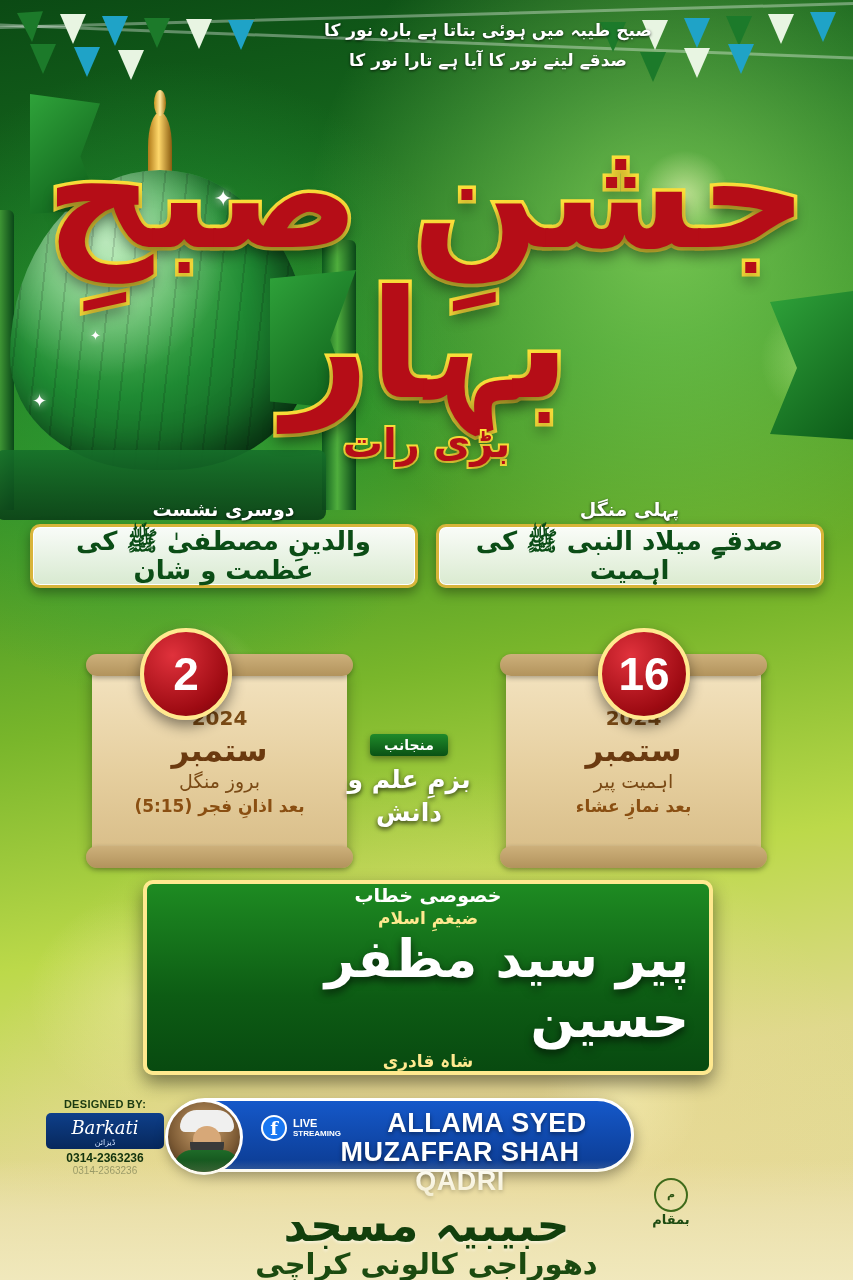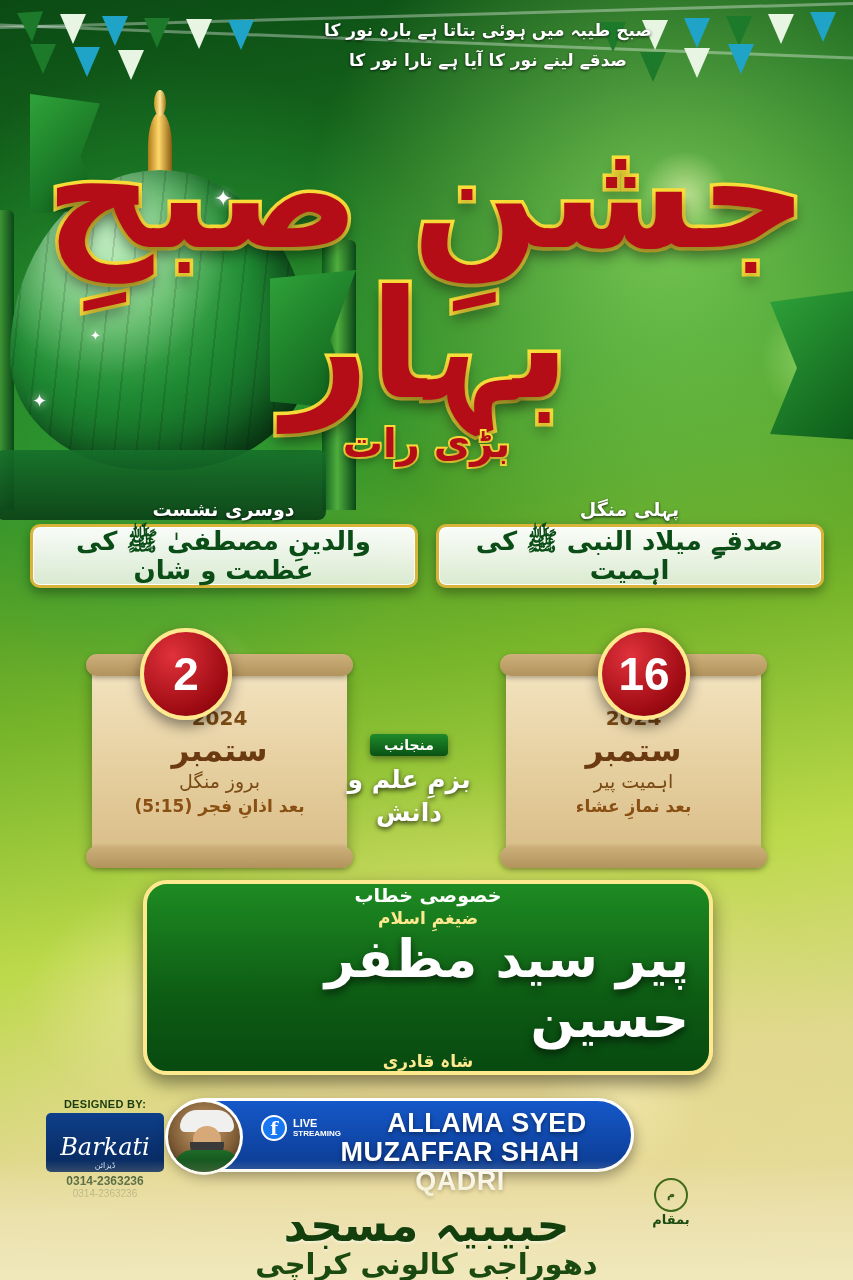--- a/index.html
+++ b/index.html
@@ -182,42 +182,42 @@
   }
   .mid-text {
     margin-top: 8px; font-size: 25px; font-weight: bold; color: #ffffff;
     line-height: 1.3; text-shadow: 0 2px 5px rgba(0,0,0,0.75);
   }
 
   
   .speaker {
     position: absolute; top: 880px; left: 143px; width: 570px; height: 195px;
     background: linear-gradient(180deg, #1e8b22, #0d5c14 60%, #084a10);
-    border: 4px solid #ffe98f; border-radius: 24px;
+    border: 4px solid #ffe98f; border-radius: 10px;
     box-shadow: 0 8px 18px rgba(0,0,0,0.45);
     display: flex; flex-direction: column; align-items: center; justify-content: center;
     gap: 2px; padding: 20px;
   }
   .speaker-kicker { font-size: 19px; font-weight: bold; color: #ffffff; }
   .speaker-title { font-size: 17px; font-weight: bold; color: #ffe98f; }
   .speaker-name {
     font-size: 52px; font-weight: bold; color: #ffffff; line-height: 1.15;
     text-shadow: 0 4px 9px rgba(0,0,0,0.6);
   }
 
   
   .designer {
     position: absolute; left: 46px; top: 1098px; width: 118px; text-align: center;
   }
   .designer-label { font-size: 11px; font-weight: bold; color: #1a3a10; letter-spacing: .3px; }
   .designer-card {
     margin-top: 3px; background: linear-gradient(180deg, #0e3f8a, #07285c);
     border-radius: 5px; padding: 4px 2px 2px;
   }
-  .designer-brand { font-family: "DejaVu Serif", serif; font-style: italic; font-size: 24px; color: #fff; margin-top: 16px; }
+  .designer-brand { font-family: "DejaVu Serif", serif; font-style: italic; font-size: 18px; color: #fff; }
   .designer-sub { font-size: 8px; color: #cfe0ff; }
   .designer-phone {
     margin-top: 2px; font-size: 12px; font-weight: bold; color: #10320c;
   }
   .designer-ghost { font-size: 10px; color: rgba(20,40,15,0.45); }
 
   
   .live-strip {
     position: absolute; left: 168px; top: 1098px; width: 466px; height: 74px;
     background: linear-gradient(180deg, #1558c9, #0c3c93);

